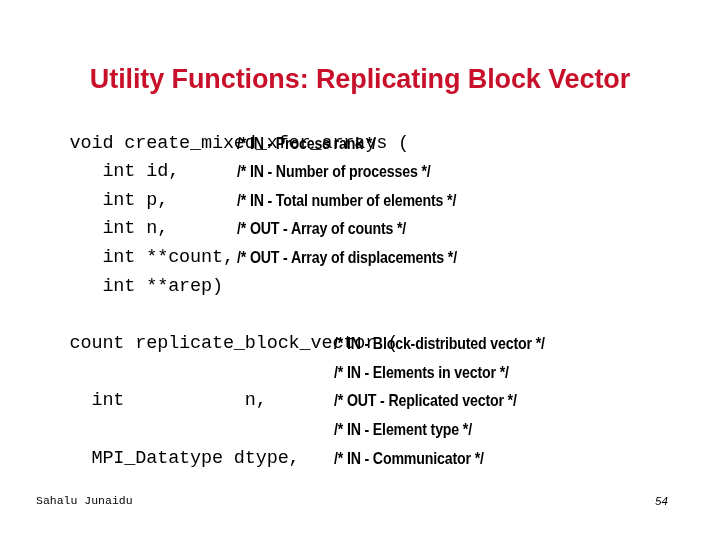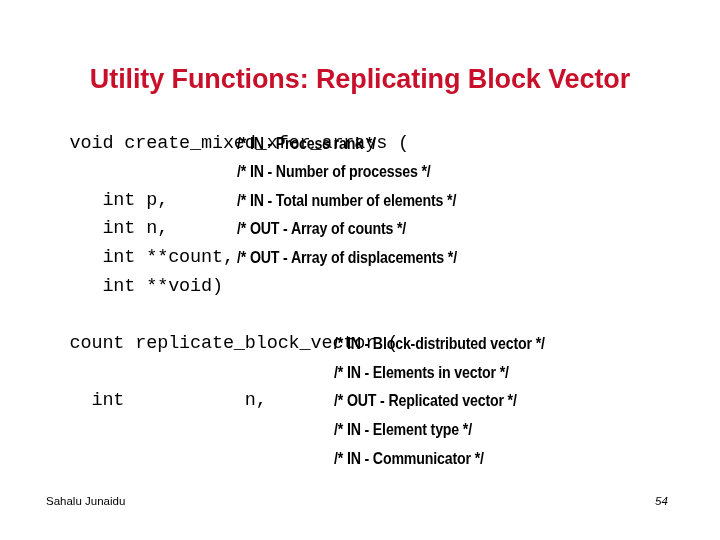--- a/index.html
+++ b/index.html
@@ -86,55 +86,56 @@
   .footer-cell {
     position: absolute;
     top: 0;
     font-family: "Liberation Sans", sans-serif;
     font-size: 11.5px;
     font-weight: normal;
     color: #000000;
     white-space: nowrap;
     line-height: 18px;
   }
-  #footer-author { left: 46px; }
+  #footer-author { left: 36px; font-family: Liberation Mono, monospace; }
   #footer-course { left: 238px; }
   #footer-pageno { left: 655px; font-style: italic; }
 </style>
 </head>
 <body>
 
 <div id="slide">
 
   <div id="slide-title">Utility Functions: Replicating Block Vector</div>
 
   <div id="code-body">
 
     <div class="code-block">
       <div class="code-line">
         <span class="code-text">void create_mixed_xfer_arrays (</span>
         <span class="code-comment cmt-a"></span>
       </div>
       <div class="code-line">
+        <span class="code-text">   int id,</span>
         <span class="code-comment cmt-a">/* IN - Process rank */</span>
       </div>
       <div class="code-line">
         <span class="code-text">   int p,</span>
         <span class="code-comment cmt-a">/* IN - Number of processes */</span>
       </div>
       <div class="code-line">
         <span class="code-text">   int n,</span>
         <span class="code-comment cmt-a">/* IN - Total number of elements */</span>
       </div>
       <div class="code-line">
         <span class="code-text">   int **count,</span>
         <span class="code-comment cmt-a">/* OUT - Array of counts */</span>
       </div>
       <div class="code-line">
-        <span class="code-text">   int **void)</span>
+        <span class="code-text">   int **arep)</span>
         <span class="code-comment cmt-a">/* OUT - Array of displacements */</span>
       </div>
     </div>
 
     <div class="block-gap"></div>
 
     <div class="code-block">
       <div class="code-line">
         <span class="code-text">count replicate_block_vector (</span>
         <span class="code-comment cmt-b"></span>
@@ -143,20 +144,21 @@
         <span class="code-comment cmt-b">/* IN - Block-distributed vector */</span>
       </div>
       <div class="code-line">
         <span class="code-text">  int           n,</span>
         <span class="code-comment cmt-b">/* IN - Elements in vector */</span>
       </div>
       <div class="code-line">
         <span class="code-comment cmt-b">/* OUT - Replicated vector */</span>
       </div>
       <div class="code-line">
+        <span class="code-text">  MPI_Datatype dtype,</span>
         <span class="code-comment cmt-b">/* IN - Element type */</span>
       </div>
       <div class="code-line">
         <span class="code-comment cmt-b">/* IN - Communicator */</span>
       </div>
     </div>
 
   </div>
 
   <div id="footer">

